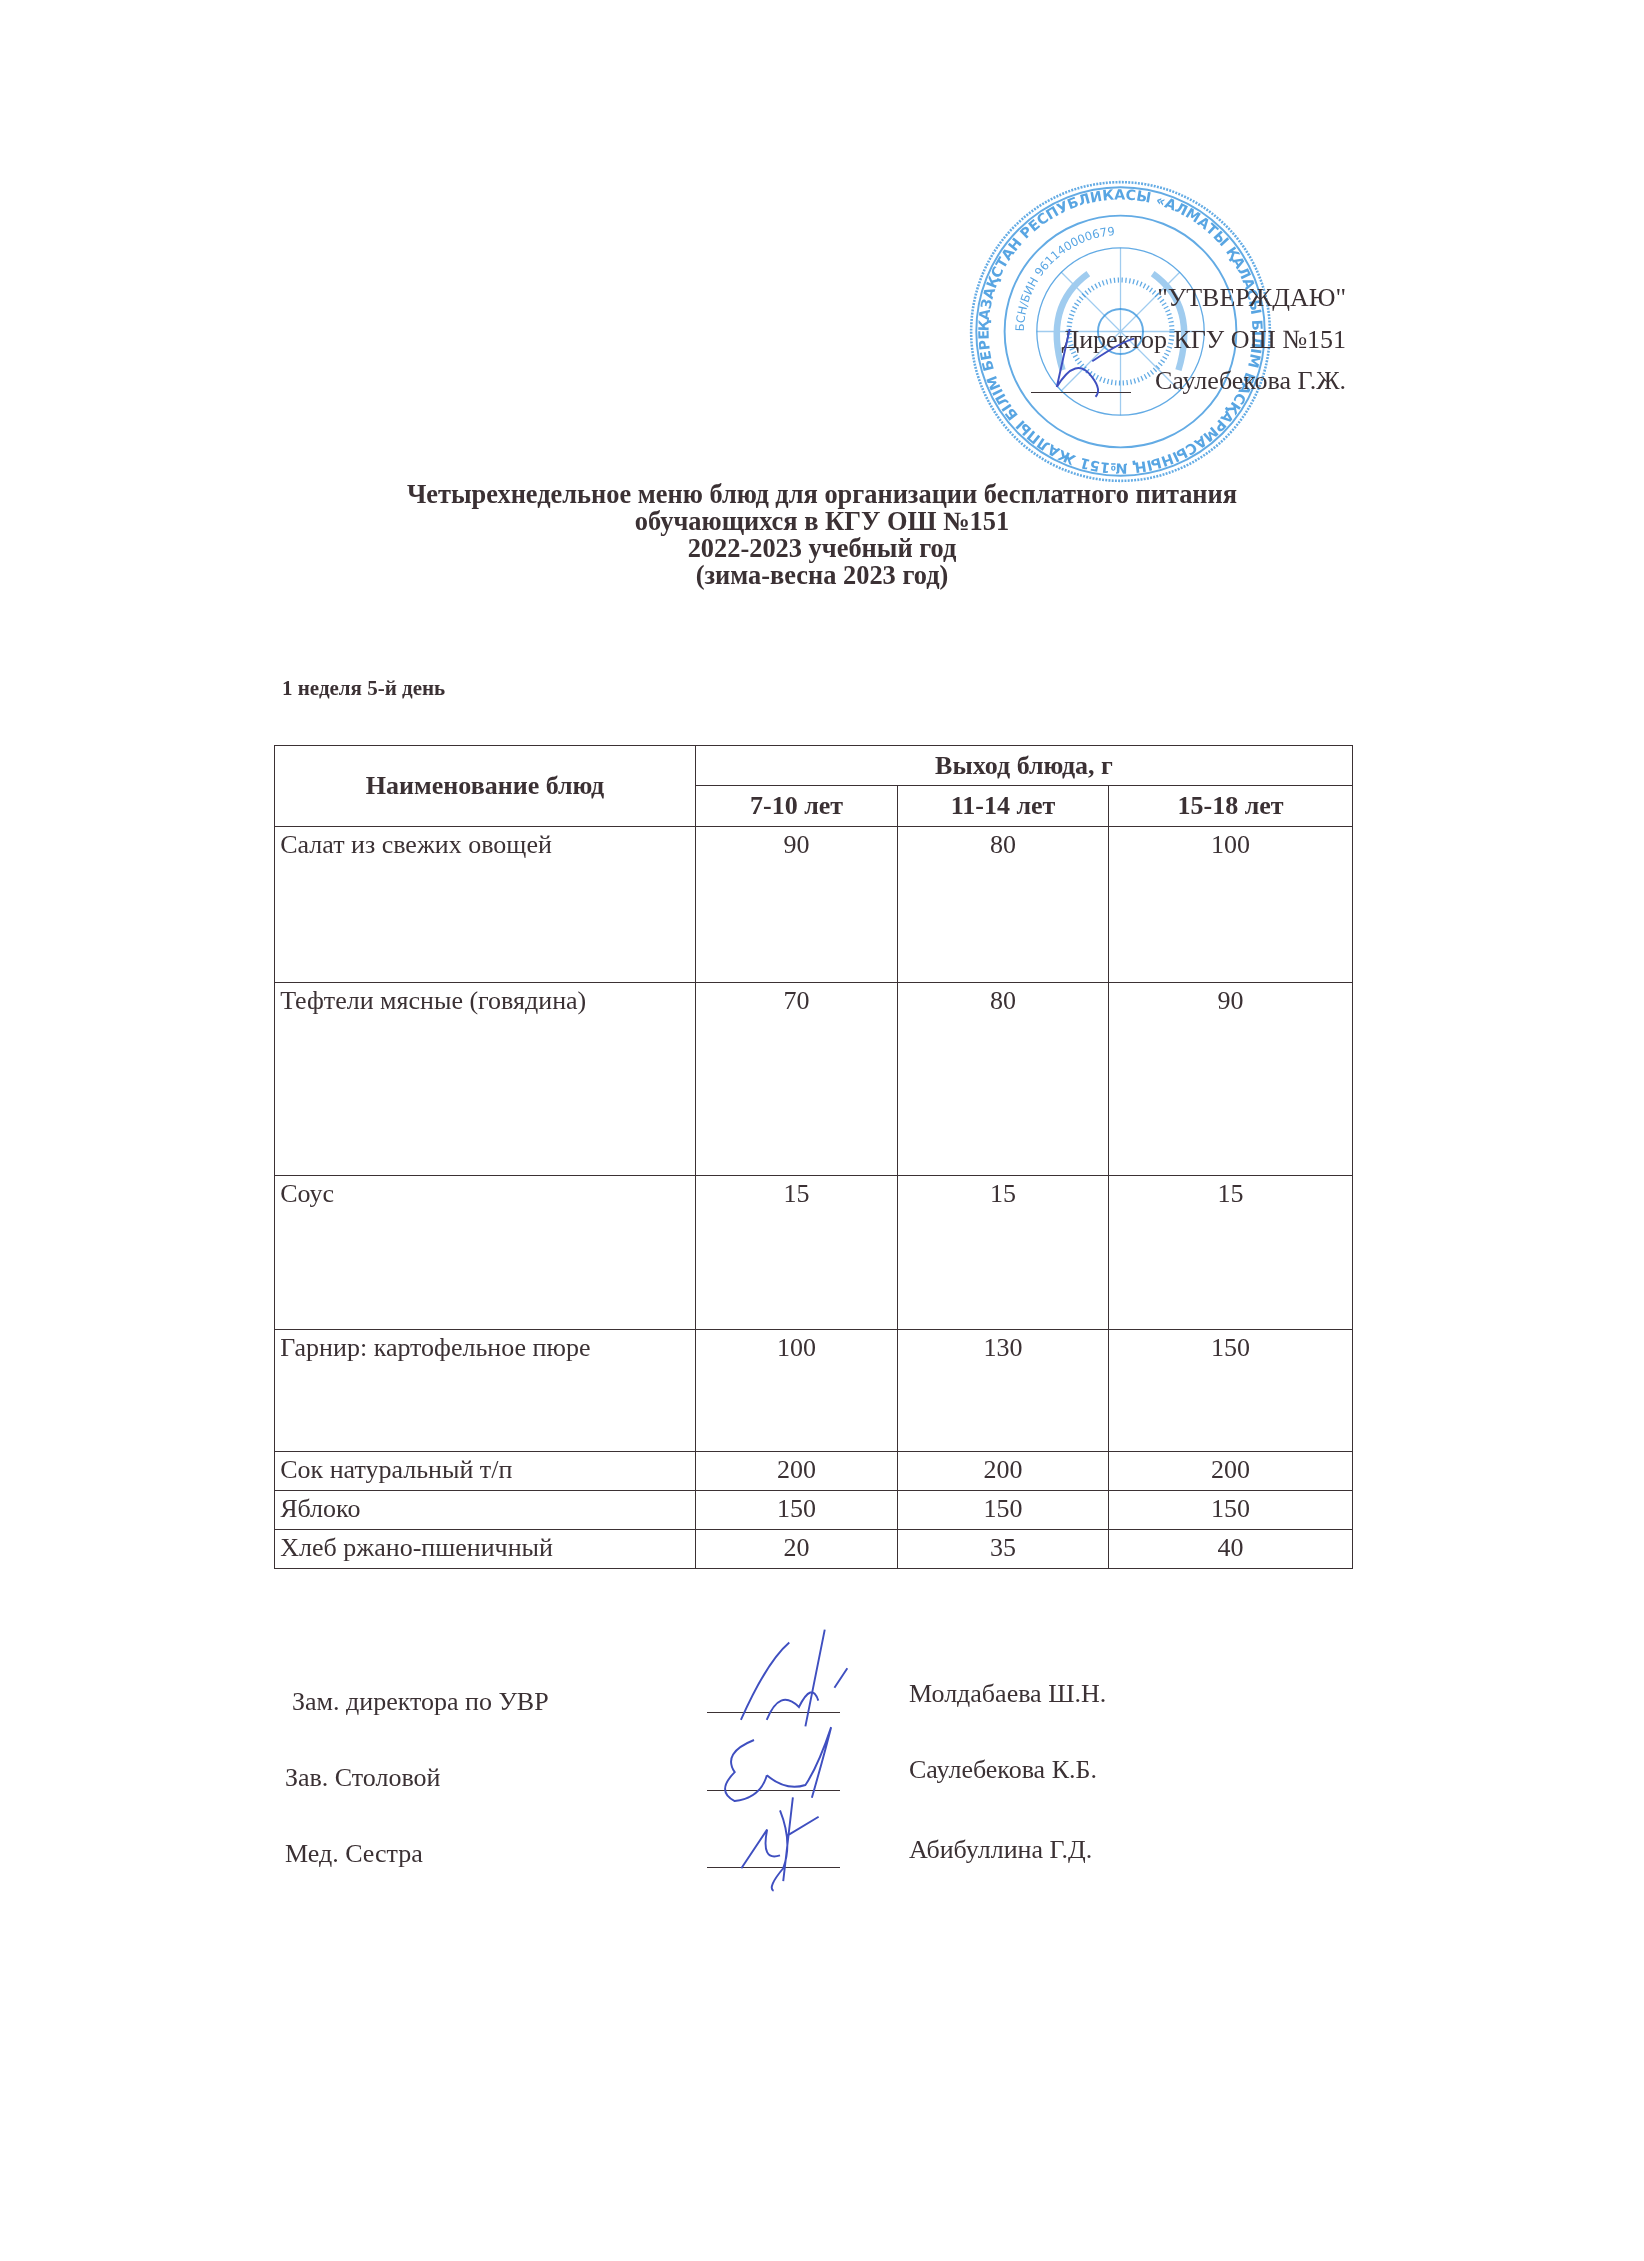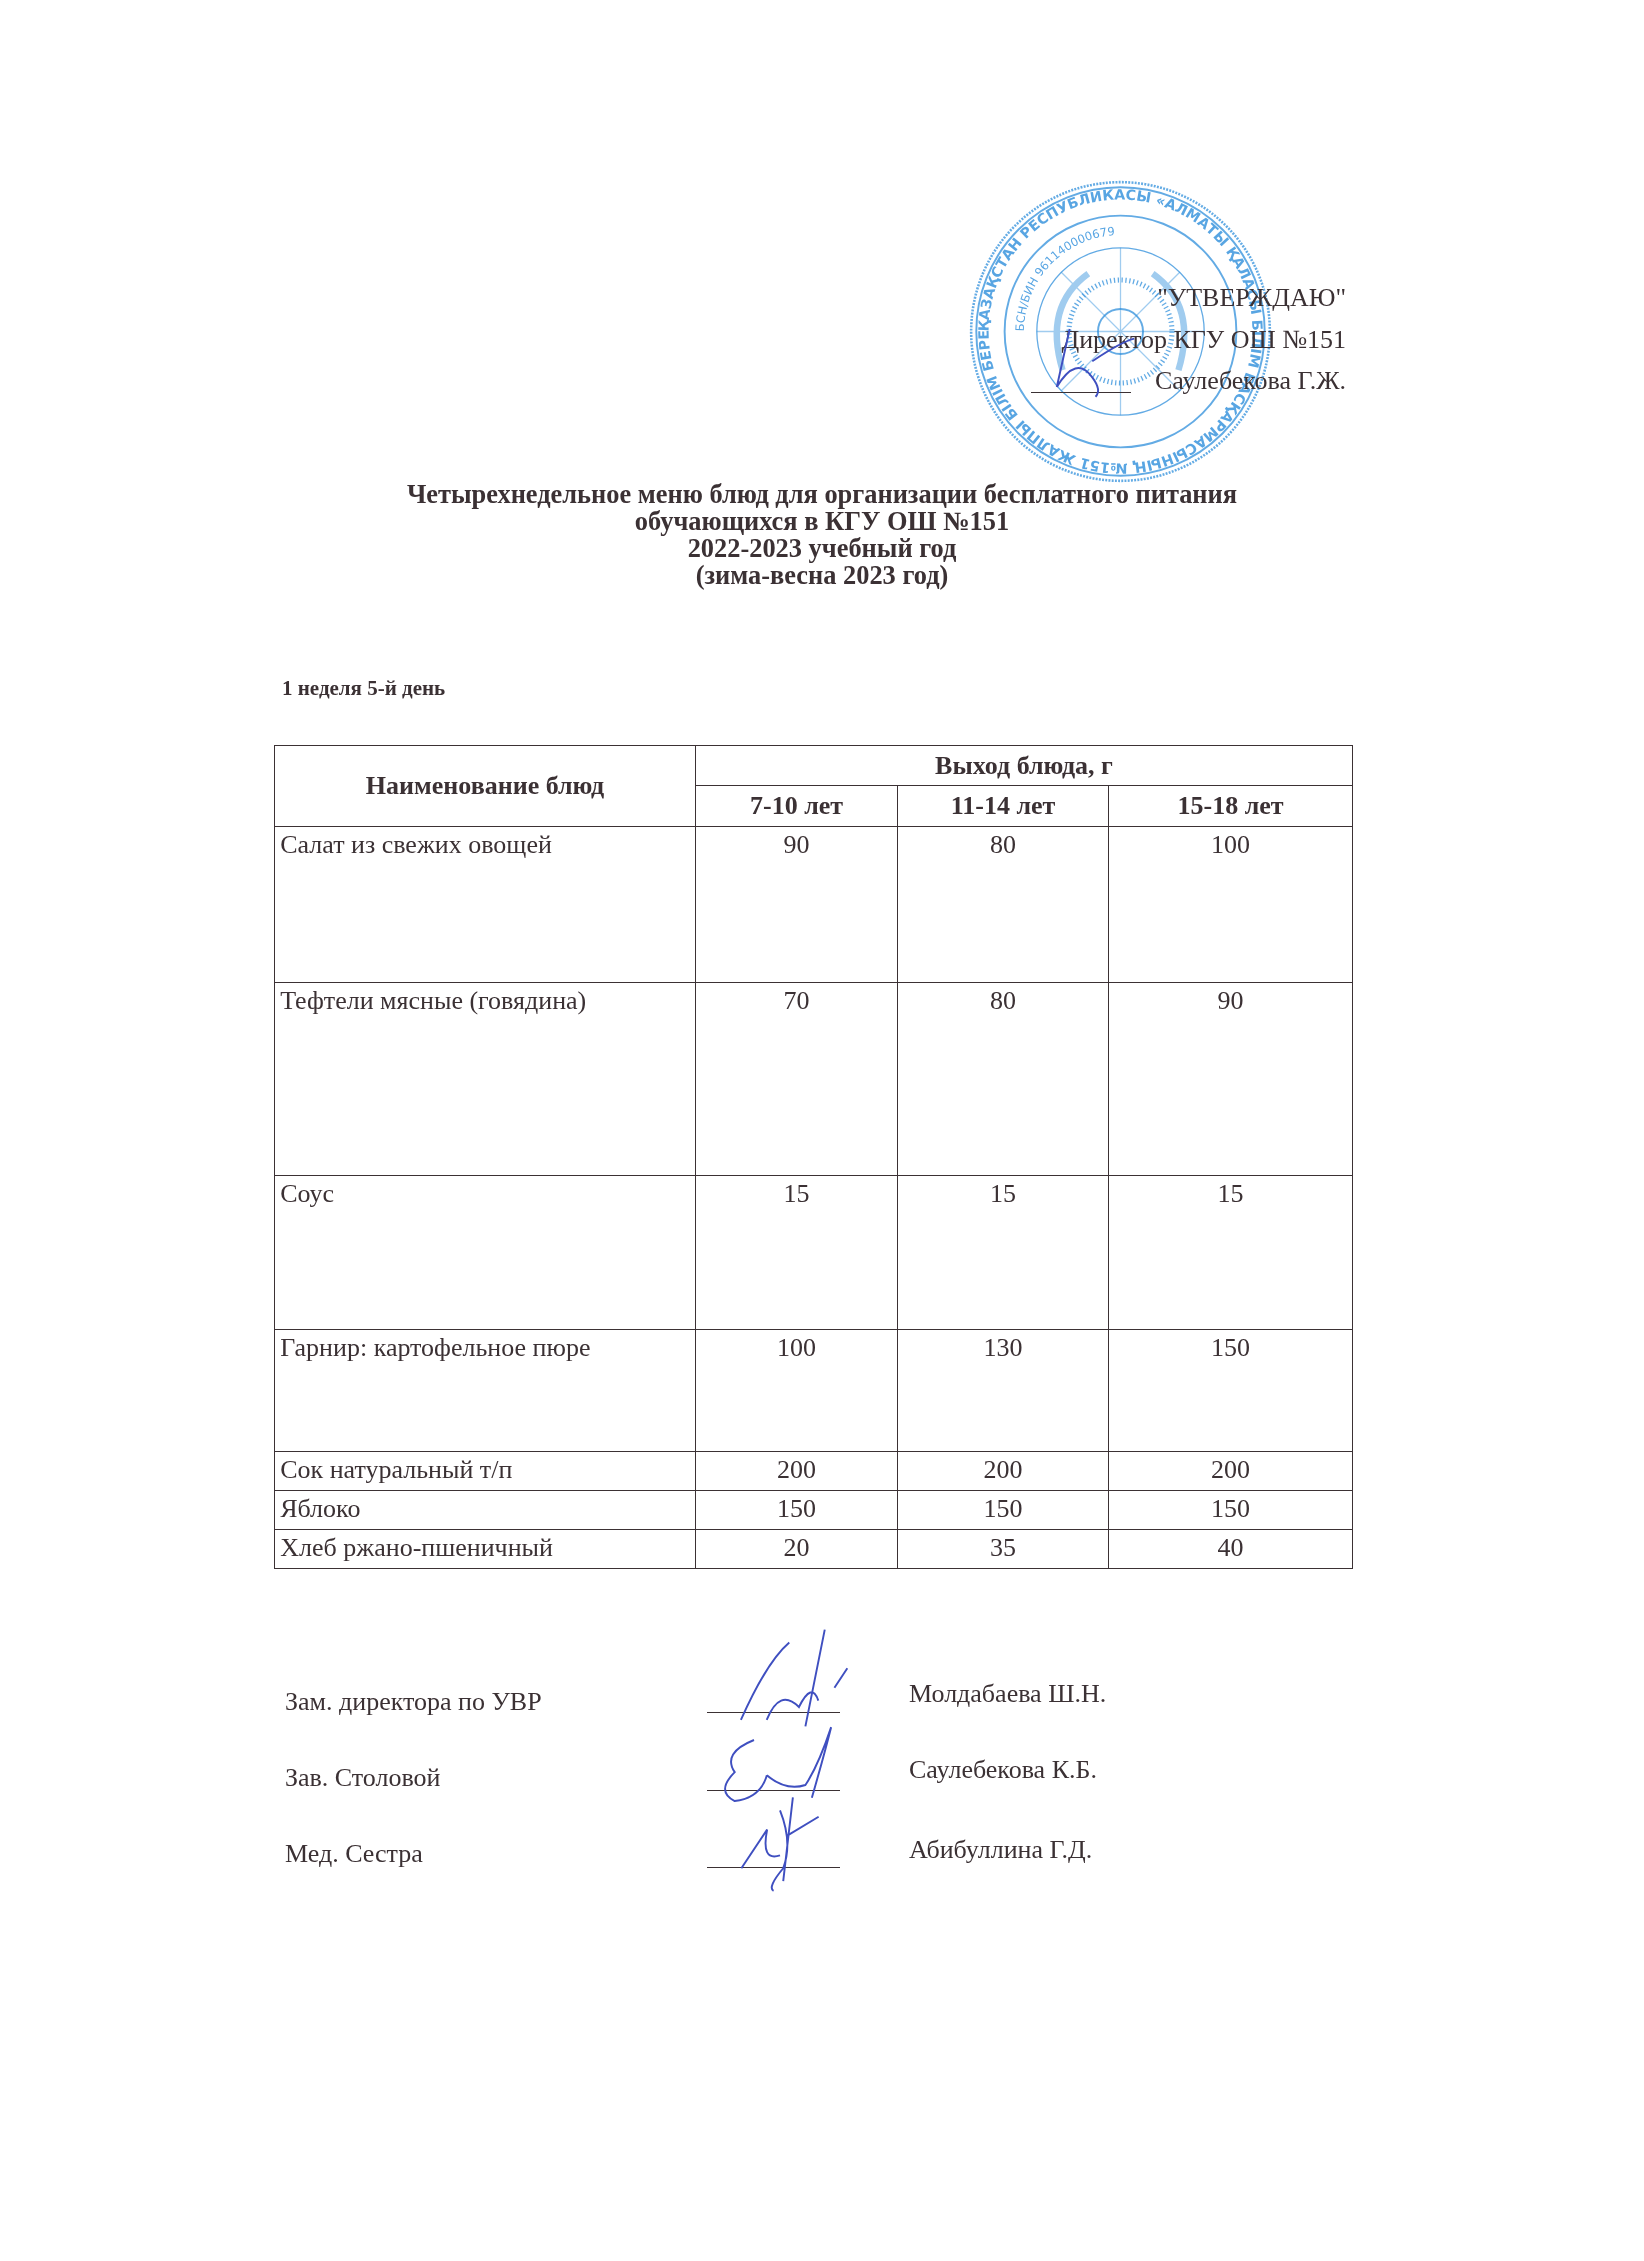--- a/index.html
+++ b/index.html
@@ -131,21 +131,21 @@
   </tr>
   <tr style="height:39px;">
     <td class="name">Хлеб ржано-пшеничный</td>
     <td class="num">20</td>
     <td class="num">35</td>
     <td class="num">40</td>
   </tr>
 </tbody>
   </table>
 
-<div class="sig-label" style="top:1687px;">Зам. директора по УВР</div>
+<div class="sig-label" style="top:1687px;margin-left:7px;">Зам. директора по УВР</div>
 <div class="sig-line" style="top:1712px;"></div>
 <div class="sig-name" style="top:1679px;">Молдабаева Ш.Н.</div>
 <svg class="sig-scribble" style="left:728px; top:1623px;" width="129" height="110" viewBox="0 0 200 170">
   <path d="M20,150 Q60,60 95,30 M60,150 Q80,100 110,130 Q130,90 140,120 M150,10 L120,160 M165,100 L185,70" fill="none" stroke="#3f4fc0" stroke-width="3"></path>
 </svg>
 
 <div class="sig-label" style="top:1763px;">Зав. Столовой</div>
 <div class="sig-line" style="top:1790px;"></div>
 <div class="sig-name" style="top:1755px;">Саулебекова К.Б.</div>
 <svg class="sig-scribble" style="left:709px; top:1714px;" width="135" height="97" viewBox="0 0 210 150">

